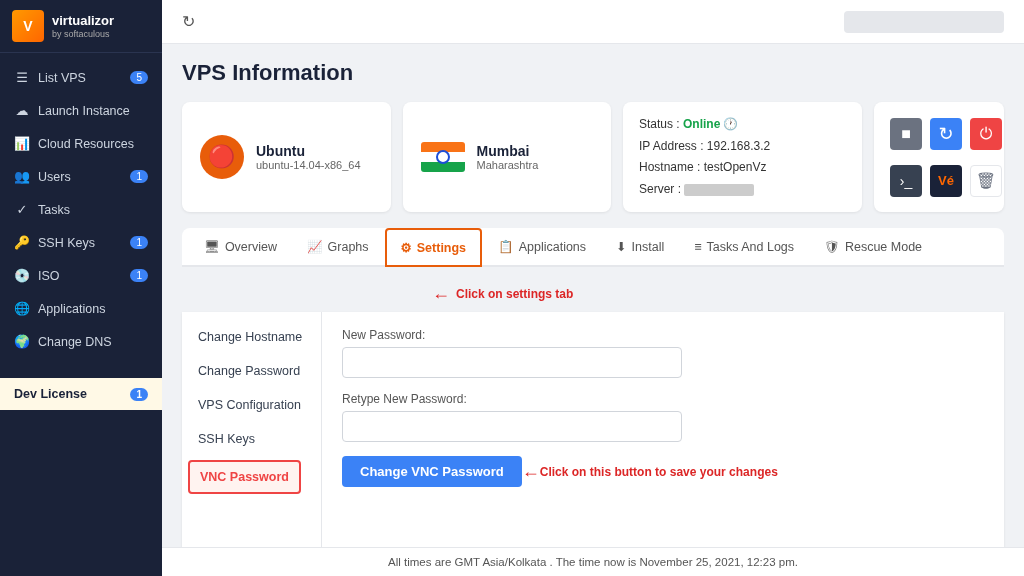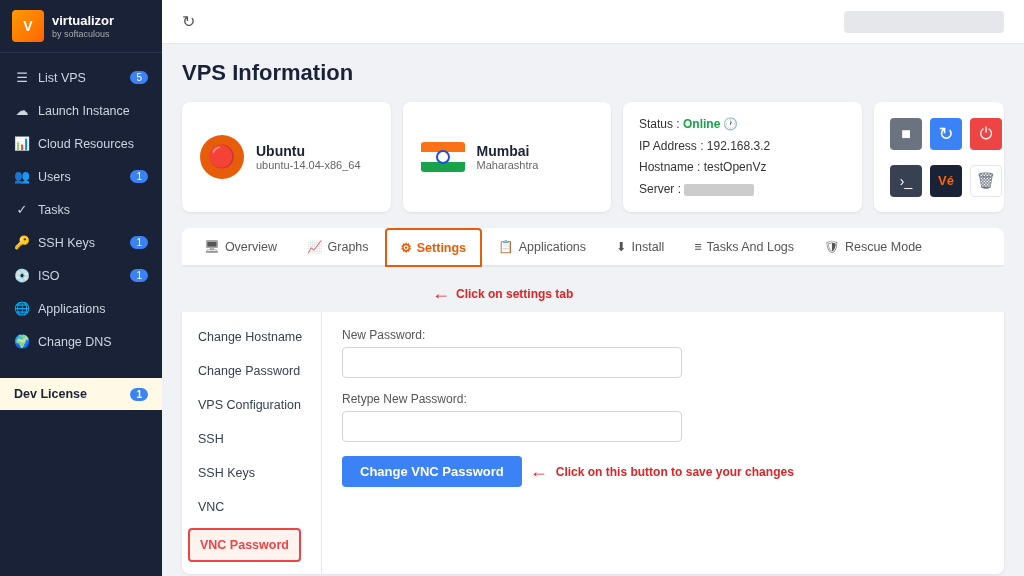--- a/index.html
+++ b/index.html
@@ -460,49 +460,46 @@
         <div class="settings-nav-item">
           <span>Change Hostname</span>
         </div>
         <div class="settings-nav-item">
           <span>Change Password</span>
         </div>
         <div class="settings-nav-item">
           <span>VPS Configuration</span>
         </div>
         <div class="settings-nav-item">
-          <span>SSH</span>
-        </div>
-        <div class="settings-nav-item">
           <span>SSH Keys</span>
-        </div>
-        <div class="settings-nav-item">
-          <span>VNC</span>
         </div>
 
         <div style="display:flex; align-items:center; gap:4px; margin: 2px 0;">
           <div class="settings-nav-item active" style="flex-shrink:0;">
             <span>VNC Password</span>
           </div>
         </div>
 
       </div>
 
       <div class="settings-content">
         <div class="form-group">
           <label class="form-label">New Password:</label>
           <input type="password" class="form-input" style="">
         </div>
         <div class="form-group">
           <label class="form-label">Retype New Password:</label>
           <input type="password" class="form-input" style="">
         </div>
 
-        <div style="display:flex; align-items:center; gap:8px;">
+        <div style="display:flex; align-items:center; gap:0;">
           <button class="btn-primary">Change VNC Password</button>
           <span style="color:#dc2626; font-size:18px; font-weight:bold;">←</span>
           <span style="color:#dc2626; font-weight:700; font-size:12px;">Click on this button to save your changes</span>
         </div>
       </div>
     </div>
   </div>
 
+  <div class="footer">
+    <span>All times are GMT Asia/Kolkata . The time now is November 25, 2021, 12:23 pm.</span>
+  </div>
 </div>
 
 </body></html>

